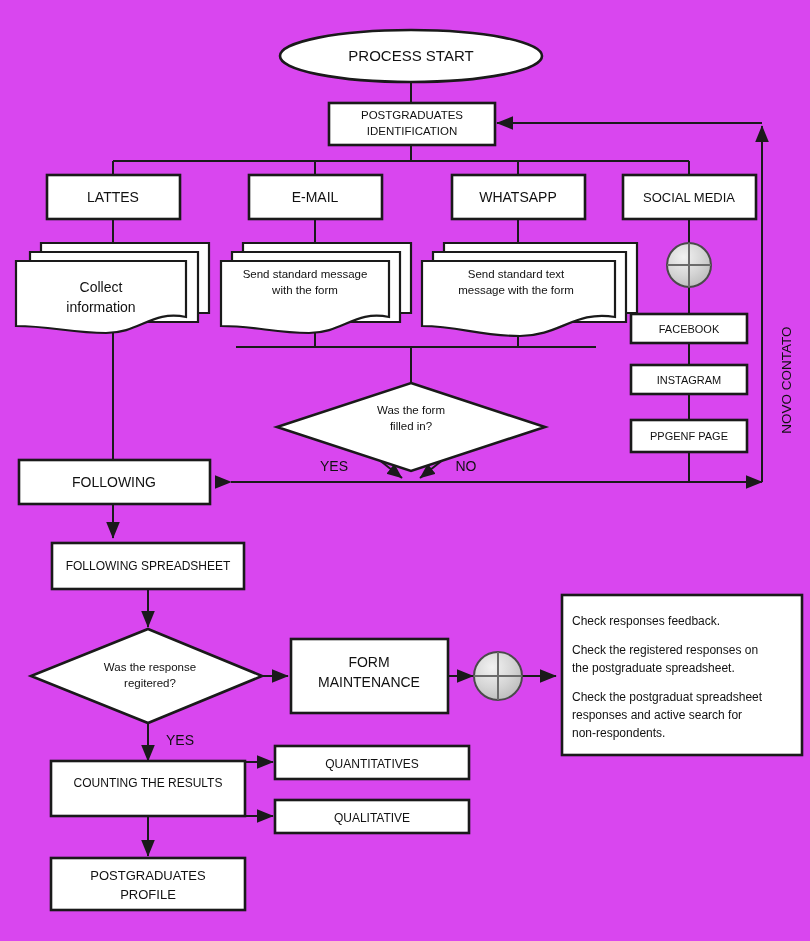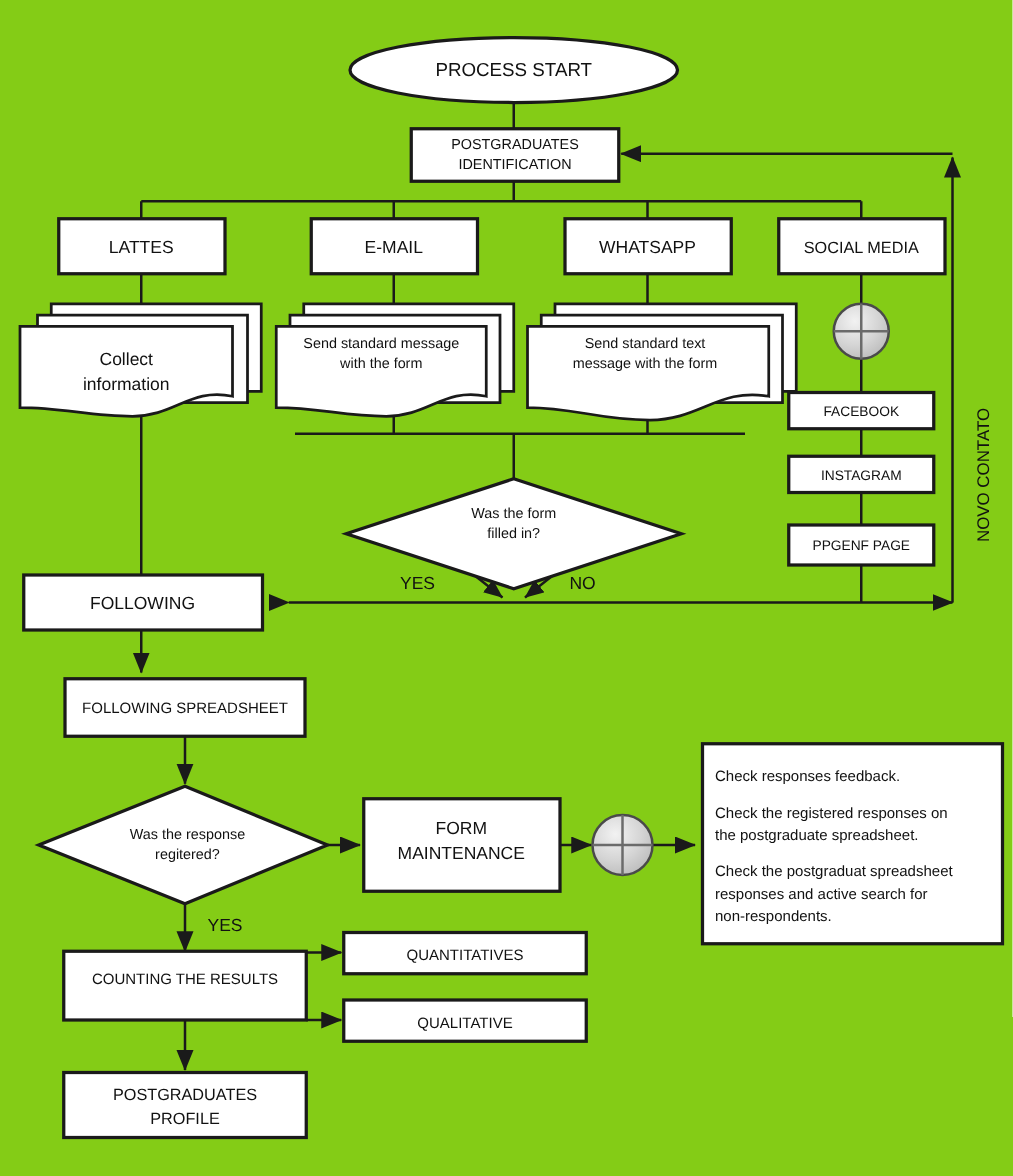--- a/index.html
+++ b/index.html
@@ -1,18 +1,18 @@
 <!DOCTYPE html>
 <html><head>
 <meta charset="utf-8">
 <style>
   html,body{margin:0;padding:0;background:#ffffff;}
   body{width:810px;height:941px;overflow:hidden;
        font-family:"Liberation Sans", sans-serif;}
-  #root{position:relative;width:810px;height:941px;background:#84cc16;}
+  #root{position:relative;width:810px;height:941px;background:#d946ef;}
   svg#flow{position:absolute;left:0;top:0;width:810px;height:941px;}
   .shp{fill:#ffffff;stroke:#1a1a1a;}
   .shp-thick{stroke-width:2.6;}
   .shp-med{stroke-width:2.2;}
   .ln{stroke:#1a1a1a;fill:none;stroke-width:2;}
   .lbl{fill:#111111;font-family:"Liberation Sans", sans-serif;text-anchor:middle;}
   .lbl-l{fill:#111111;font-family:"Liberation Sans", sans-serif;text-anchor:start;}
   .t15{font-size:15px;}
   .t14{font-size:14px;}
   .t13{font-size:13px;}

